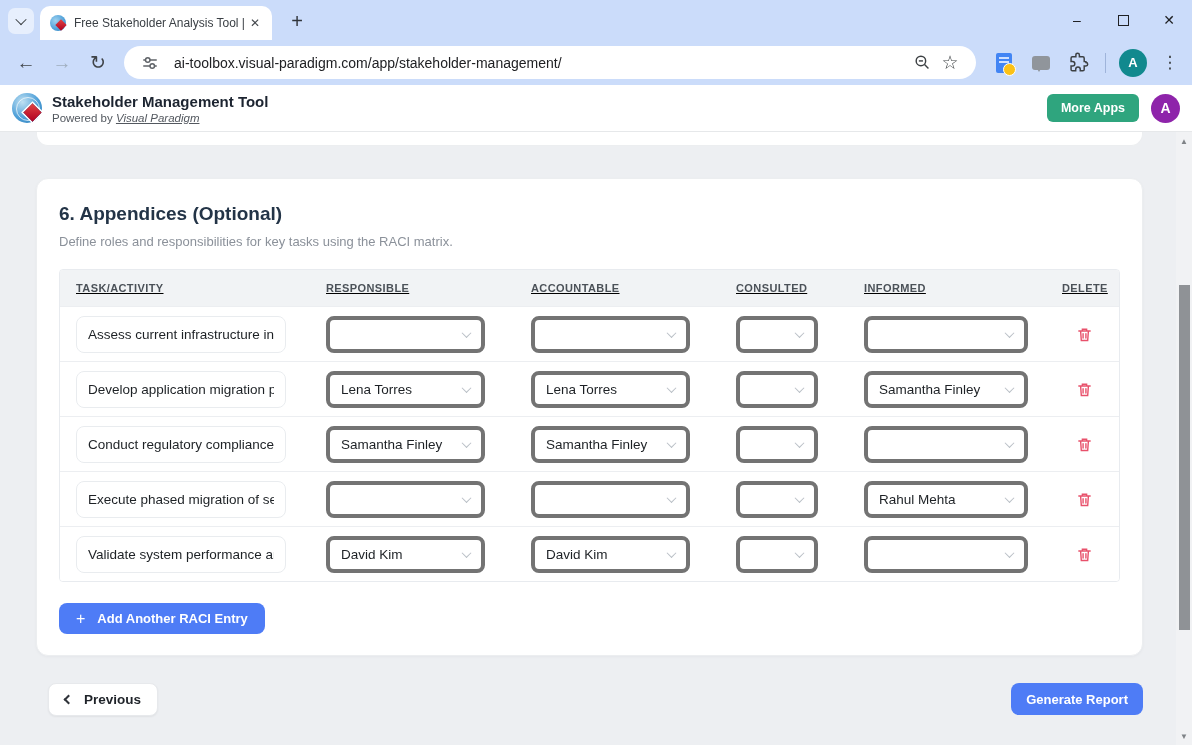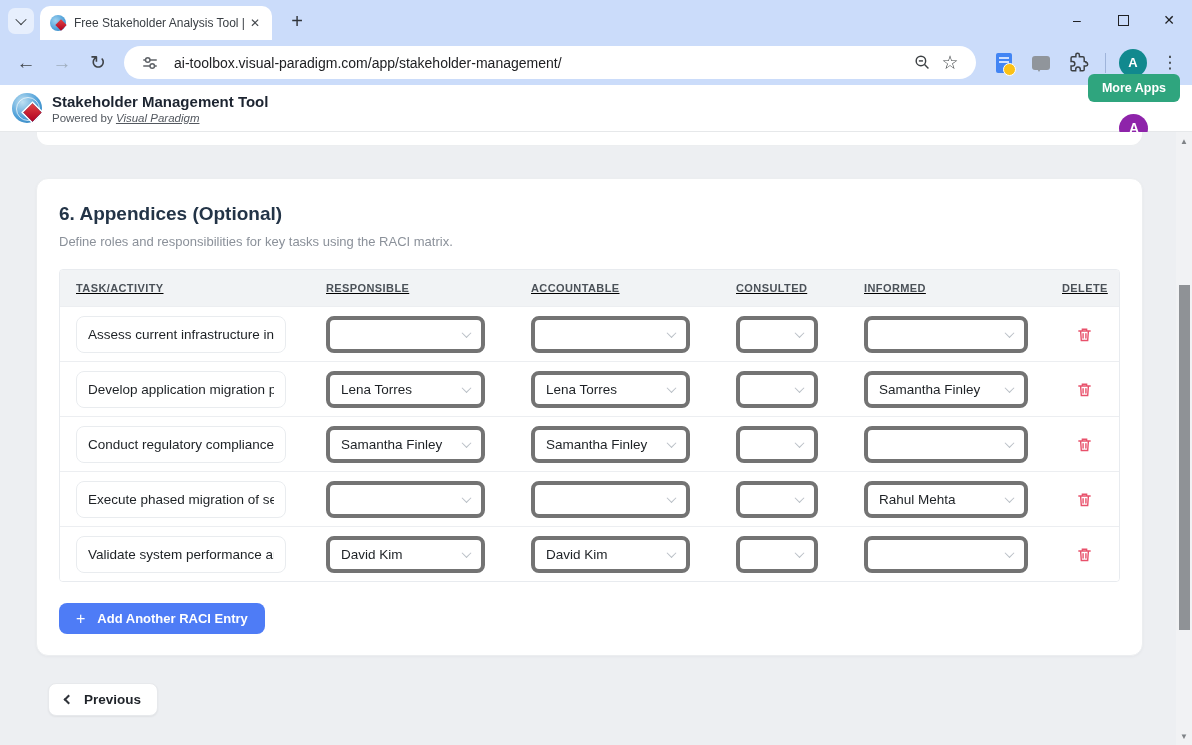--- a/index.html
+++ b/index.html
@@ -59,21 +59,21 @@
   .app-logo { width:30px; height:30px; border-radius:50%; position:relative; flex:0 0 30px;
     background:radial-gradient(circle at 35% 30%, #bfe0f2, #4d9fd8 55%, #2d7cb5); }
   .app-logo::before { content:""; position:absolute; left:4px; top:4px; width:22px; height:22px; border-radius:50%;
     border:1px solid rgba(255,255,255,.7); }
   .app-logo::after { content:""; position:absolute; right:3px; bottom:4px; width:13px; height:13px;
     background:linear-gradient(135deg,#e04444,#b00020); transform:rotate(45deg); box-shadow:0 0 0 1.5px #fff; }
   .app-titles { margin-left:10px; }
   .app-title { font-size:15px; font-weight:bold; color:#1c2430; }
   .app-sub { font-size:11.5px; color:#53585f; margin-top:2px; }
   .app-sub a { color:#53585f; text-decoration:underline; cursor:pointer;font-style:italic; }
-  .header-right { margin-left:auto; display:flex; align-items:center; gap:12px;flex-direction:column; }
+  .header-right { margin-left:auto; display:flex; align-items:center; gap:12px; }
   .more-apps { height:28px; padding:0 14px; border:none; border-radius:6px; background:#2fa57e; color:#fff;
     font-size:12.5px; font-weight:bold; font-family:inherit; cursor:pointer; }
   .header-avatar { width:29px; height:29px; border-radius:50%; background:#8e24aa; color:#fff;
     display:flex; align-items:center; justify-content:center; font-size:14px; font-weight:bold; cursor:pointer; }
 
   
   .content { position:absolute; top:132px; left:0; width:1192px; height:613px; background:#edeff2; }
   .card-partial { position:absolute; left:36px; top:0; width:1107px; height:14px; background:#fff;
     border:1px solid #eceef0; border-top:none; border-radius:0 0 12px 12px; }
   .card { position:absolute; left:36px; top:46px; width:1107px; height:478px; background:#fff;
@@ -375,20 +375,21 @@
       <span class="add-plus">+</span>
       <span>Add Another RACI Entry</span>
     </button>
   </div>
 
   <div class="bottom-bar">
     <button class="prev-btn">
       <span class="chev left"></span>
       <span>Previous</span>
     </button>
+    <button class="gen-btn">Generate Report</button>
   </div>
 
   <div class="scrollbar">
     <div class="sb-arrow up">▲</div>
     <div class="sb-thumb"></div>
     <div class="sb-arrow down">▼</div>
   </div>
 </div>
 
 </body></html>

